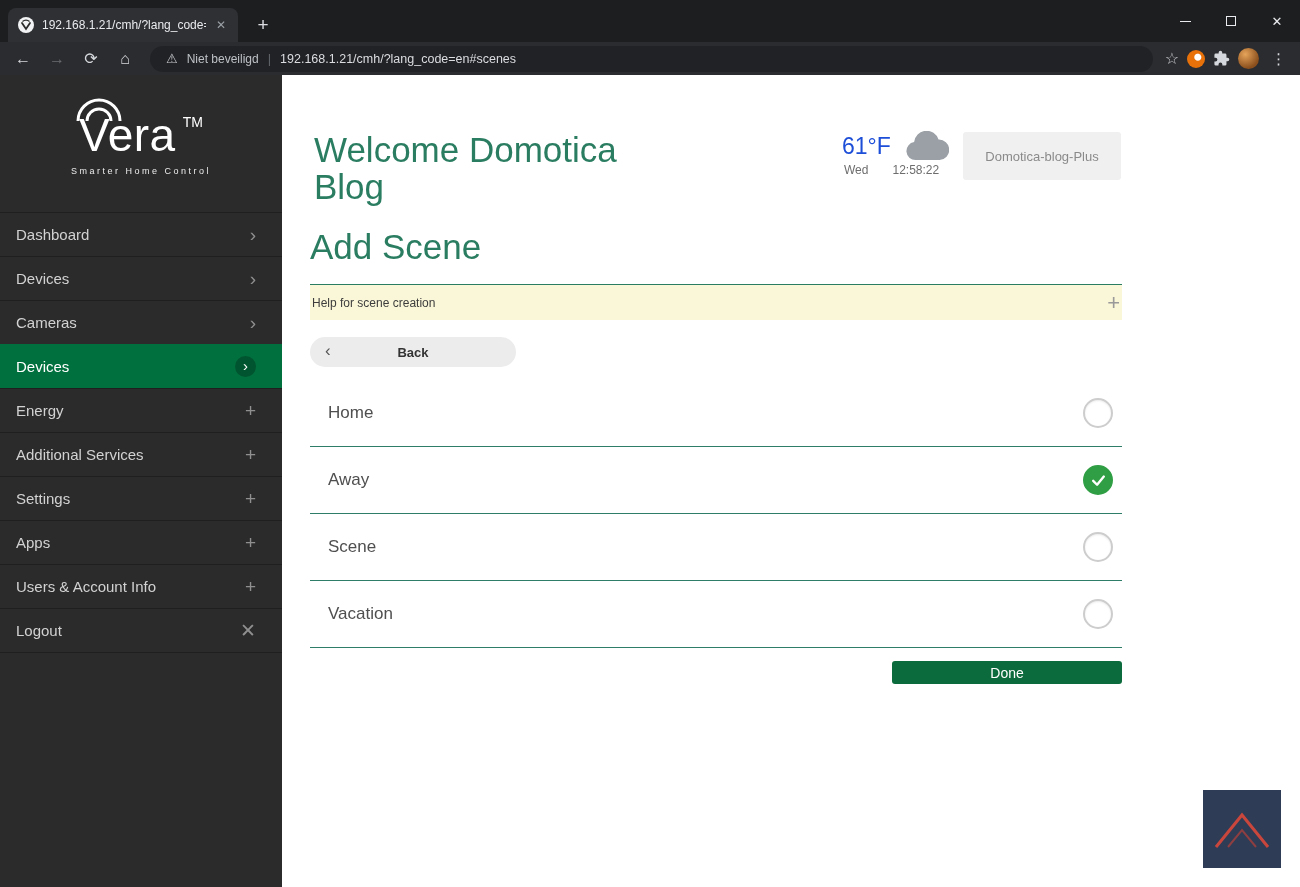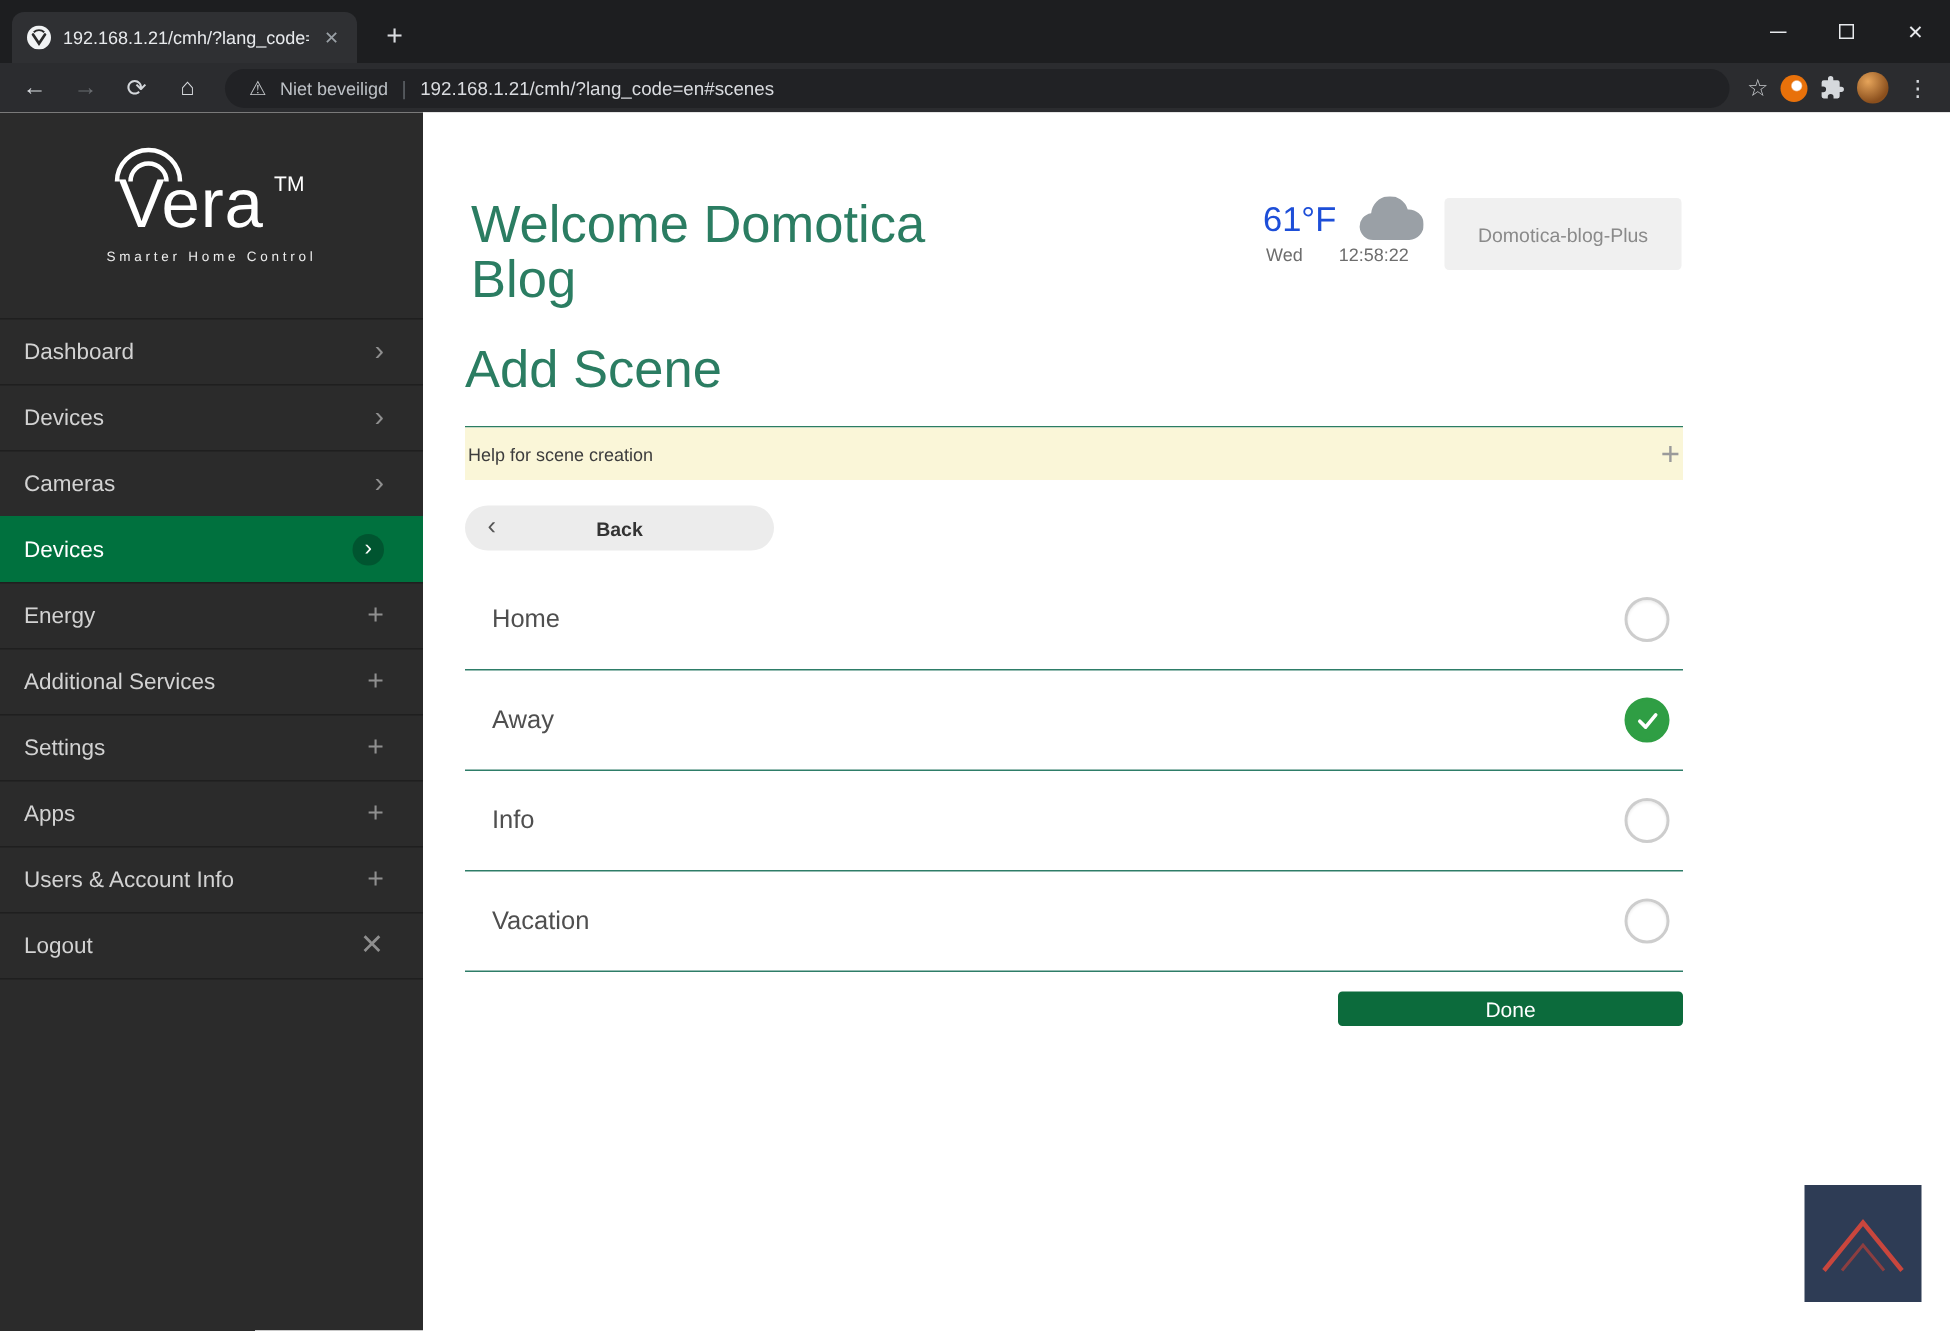--- a/index.html
+++ b/index.html
@@ -243,21 +243,21 @@
         </div>
         <div class="scene-row selected">
           <span class="scene-name">Away</span>
           <span class="radio">
             <svg class="check" viewBox="0 0 24 24" width="17" height="17">
                 <path d="M4.5 12.5 L10 18 L19.5 6.5" fill="none" stroke="#ffffff" stroke-width="3.4" stroke-linecap="round" stroke-linejoin="round"></path>
               </svg>
           </span>
         </div>
         <div class="scene-row">
-          <span class="scene-name">Info</span>
+          <span class="scene-name">Scene</span>
           <span class="radio">
             
           </span>
         </div>
         <div class="scene-row">
           <span class="scene-name">Vacation</span>
           <span class="radio">
             
           </span>
         </div>

